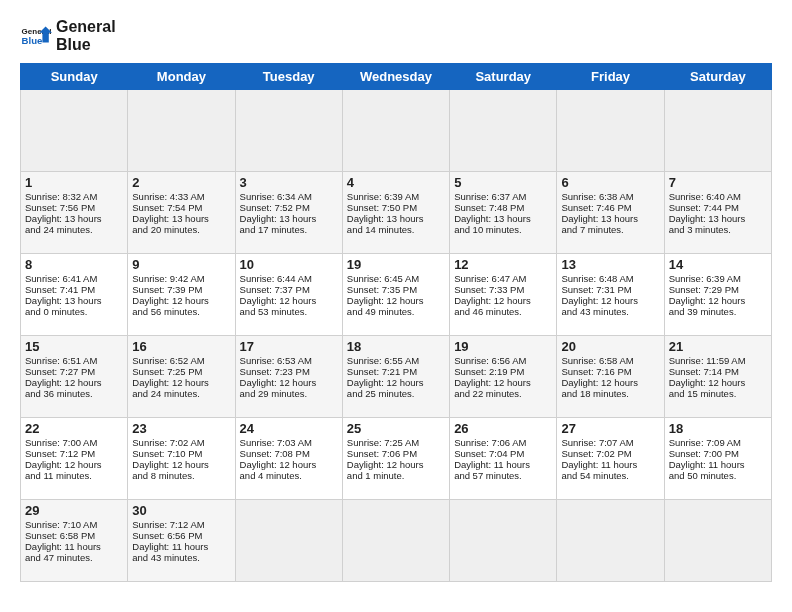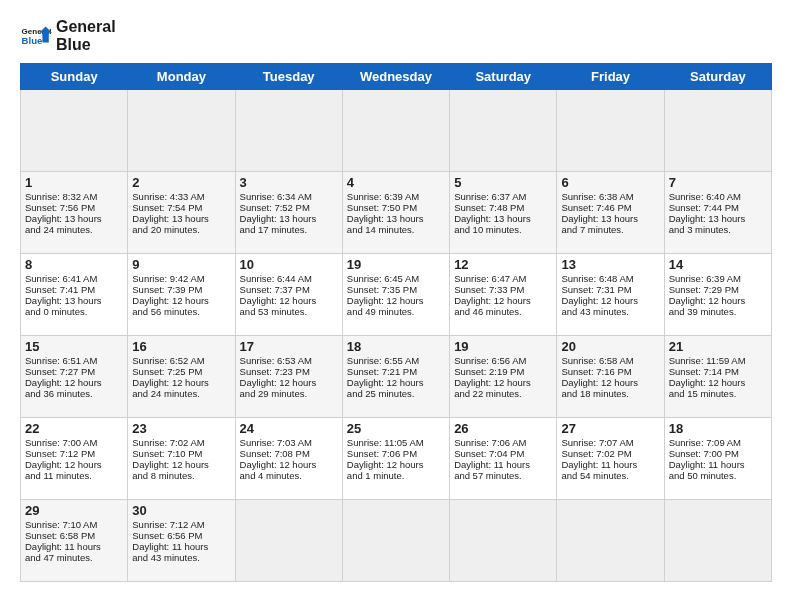--- a/index.html
+++ b/index.html
@@ -299,21 +299,21 @@
           </td>
           <td>
             <span class="day-num">24</span>
             <div>Sunrise: 7:03 AM</div>
             <div>Sunset: 7:08 PM</div>
             <div>Daylight: 12 hours</div>
             <div>and 4 minutes.</div>
           </td>
           <td>
             <span class="day-num">25</span>
-            <div>Sunrise: 11:05 AM</div>
+            <div>Sunrise: 7:25 AM</div>
             <div>Sunset: 7:06 PM</div>
             <div>Daylight: 12 hours</div>
             <div>and 1 minute.</div>
           </td>
           <td>
             <span class="day-num">26</span>
             <div>Sunrise: 7:06 AM</div>
             <div>Sunset: 7:04 PM</div>
             <div>Daylight: 11 hours</div>
             <div>and 57 minutes.</div>

